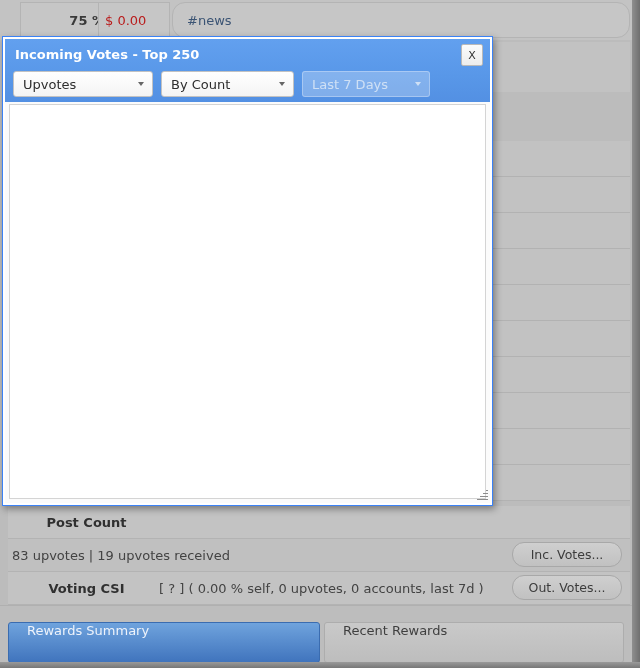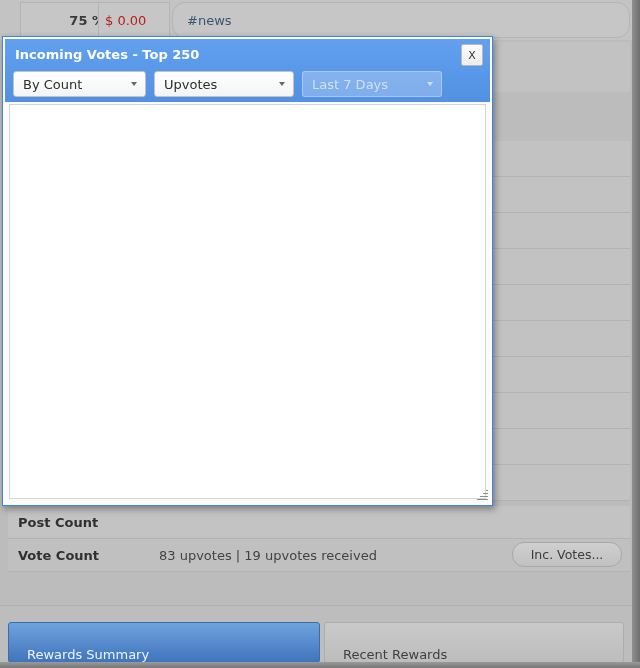--- a/index.html
+++ b/index.html
@@ -160,21 +160,21 @@
     border-bottom: 1px solid #b3b3b3;
     display: flex;
     align-items: center;
     background: #c3c3c3;
   }
   .trow.alt { background: #c0c0c0; }
   .tlabel {
     width: 147px;
     padding-left: 10px;
     box-sizing: border-box;
-    font-size: 13px; font-weight: bold; color: #303030;
+    font-size: 13px; font-weight: bold; color: #303030; text-align: center;
   }
   .tvalue {
     flex: 1;
     font-size: 13px; color: #434343;
     padding-left: 4px;
   }
   .rowbtn {
     position: absolute;
     right: 8px; top: 3px;
     width: 110px; height: 25px;
@@ -189,21 +189,21 @@
   
   .tabbar {
     position: absolute;
     left: 8px; bottom: 12px;
     width: 622px; height: 34px;
     display: flex;
     gap: 4px;
   }
   .tab {
     height: 41px;
-    display: flex; align-items: flex-end;
+    display: flex; align-items: flex-start;
     padding-left: 18px;
     box-sizing: border-box;
     border-radius: 3px;
     font-size: 13px;
   }
   .tab.active {
     width: 312px;
     background: linear-gradient(to bottom, #6fa3dd, #4074bd);
     border: 1px solid #3a6cb0;
     color: #eef3fb;
@@ -285,21 +285,21 @@
     right: 8px; top: 50%;
     transform: translateY(-50%);
     width: 0; height: 0;
     border-left: 3.5px solid transparent;
     border-right: 3.5px solid transparent;
     border-top: 4px solid #666;
   }
   .sel-upvotes { width: 140px; }
   .sel-bycount { width: 133px; }
   .sel-period {
-    width: 140px;
+    width: 128px;
     background: rgba(255,255,255,.26);
     border: 1px solid rgba(255,255,255,.30);
     color: #cfe0f5;
   }
   .sel-period .caret { border-top-color: #cfe0f5; }
 
   .modal-body {
     flex: 1;
     position: relative;
     background: #fbfbfb;
@@ -378,25 +378,29 @@
   <div class="sidebtn" style="top:304px;">Simulate SP...</div>
   <div class="sidebtn" style="top:337px;">Sim. Payout...</div>
 
   <div class="data-table">
 
     <div class="trow">
       <div class="tlabel">Post Count</div>
     </div>
 
     <div class="trow alt">
-      <div class="tlabel">Vote Count</div>
       <div class="tvalue">83 upvotes  |  19 upvotes received</div>
       <div class="rowbtn">Inc. Votes...</div>
     </div>
 
+    <div class="trow">
+      <div class="tlabel">Voting CSI</div>
+      <div class="tvalue">[ ? ] ( 0.00 % self, 0 upvotes, 0 accounts, last 7d )</div>
+      <div class="rowbtn">Out. Votes...</div>
+    </div>
 
   </div>
 
   <div class="tabstrip-bg"></div>
   <div class="tabbar">
     <div class="tab active">
       <span>Rewards Summary</span>
     </div>
     <div class="tab inactive">
       <span>Recent Rewards</span>
@@ -408,26 +412,26 @@
 </div>
 
 <div id="modal">
 
   <div class="modal-titlebar">
     <div class="modal-title">Incoming Votes - Top 250</div>
 
     <div class="modal-close">X</div>
 
     <div class="ctrl-row">
+      <div class="sel sel-upvotes">
+        <span>Upvotes</span>
+        <span class="caret"></span>
+      </div>
       <div class="sel sel-bycount">
         <span>By Count</span>
-        <span class="caret"></span>
-      </div>
-      <div class="sel sel-upvotes">
-        <span>Upvotes</span>
         <span class="caret"></span>
       </div>
       <div class="sel sel-period">
         <span>Last 7 Days</span>
         <span class="caret"></span>
       </div>
     </div>
   </div>
 
   <div class="modal-body">

